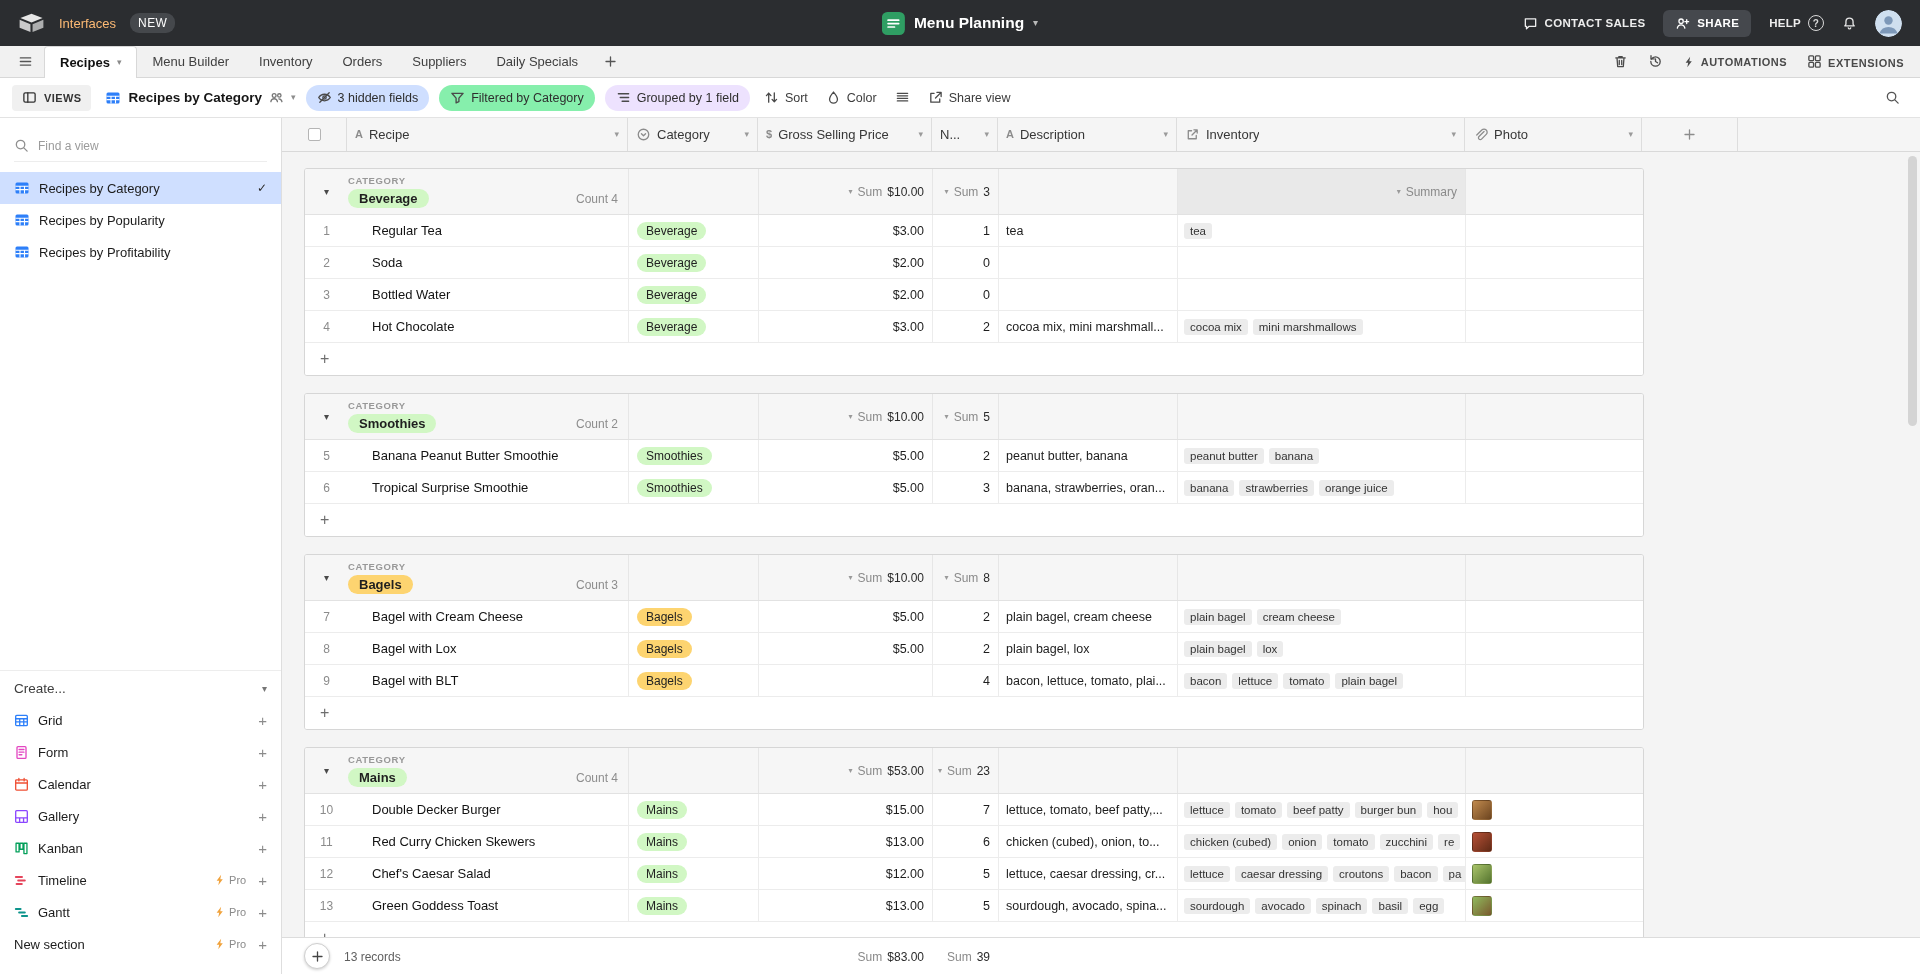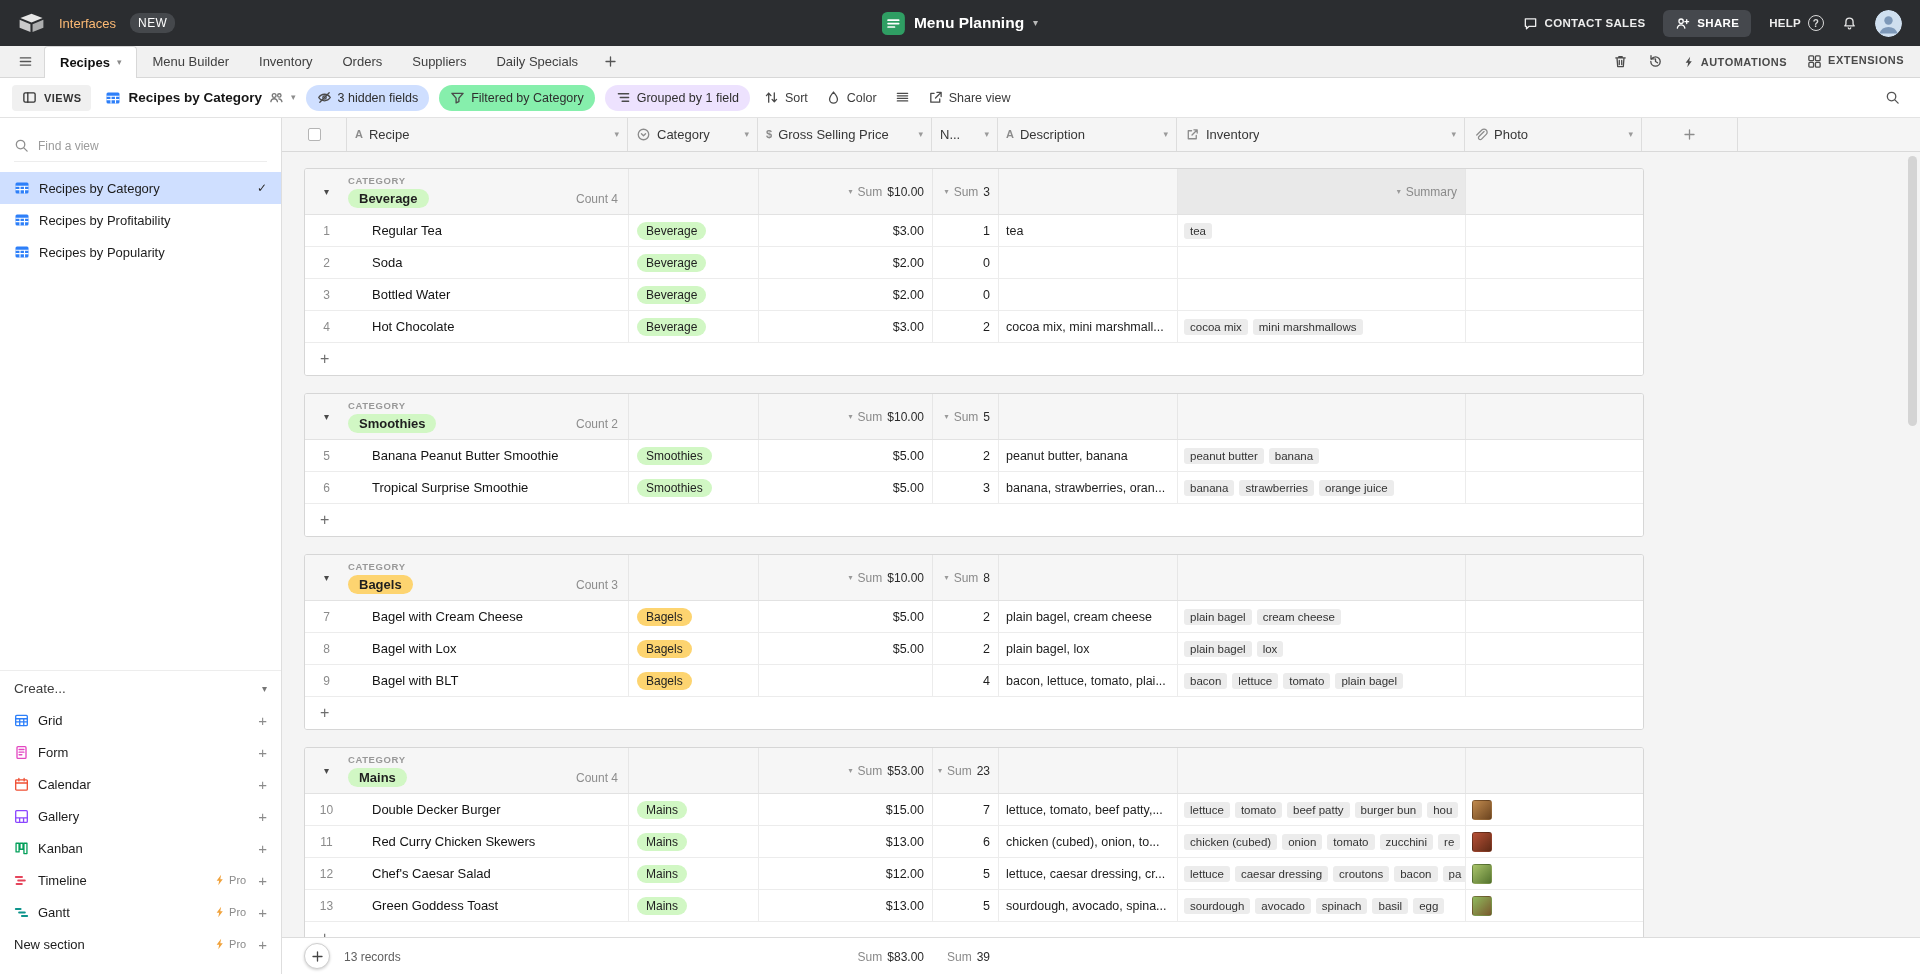--- a/index.html
+++ b/index.html
@@ -25,21 +25,21 @@
   
   .tabbar{height:32px;background:#f1f1f1;border-bottom:1px solid #d8d8d8;display:flex;align-items:stretch;padding-left:6px}
   .hamb{width:38px;display:flex;align-items:center;justify-content:center;color:#555;cursor:pointer}
   .tabs{display:flex;align-items:stretch}
   .tab{display:flex;align-items:center;gap:7px;padding:0 15px;font-size:13px;color:#404040;cursor:pointer}
   .tab.active{background:#fff;border:1px solid #d8d8d8;border-bottom:none;border-radius:4px 4px 0 0;color:#111;font-weight:700;margin-bottom:-1px}
   .tcaret{color:#8a8a8a;font-size:9px}
   .addtab{width:34px;display:flex;align-items:center;justify-content:center;color:#555;cursor:pointer}
   .tbicons{margin-left:auto;display:flex;align-items:center;gap:20px;padding-right:16px;color:#4a4a4a}
   .tbicons .ic{cursor:pointer}
-  .tblbl{display:flex;align-items:flex-start;gap:6px;font-size:11px;font-weight:700;letter-spacing:.5px;color:#4a4a4a;cursor:pointer}
+  .tblbl{display:flex;align-items:flex-end;gap:6px;font-size:11px;font-weight:700;letter-spacing:.5px;color:#4a4a4a;cursor:pointer}
 
   
   .toolbar{height:40px;background:#fff;border-bottom:1px solid #e3e3e3;display:flex;align-items:center;padding:0 12px;gap:10px}
   .views-btn{display:flex;align-items:center;gap:7px;background:#f0f0f0;border-radius:4px;height:26px;padding:0 10px;font-size:11px;font-weight:700;letter-spacing:.4px;color:#333;cursor:pointer}
   .viewname{display:flex;align-items:center;gap:7px;margin-left:4px;cursor:pointer}
   .viewname .vn{font-size:13.5px;font-weight:700;color:#151515}
   .viewname .ic{color:#777}
   .tpill{display:flex;align-items:center;gap:6px;height:26px;padding:0 11px;border-radius:13px;font-size:12.5px;color:#2e2e2e;cursor:pointer}
   .tbtn{display:flex;align-items:center;gap:6px;font-size:12.5px;color:#3c3c3c;padding:0 4px;cursor:pointer}
   .tbtn .ic,.tpill .ic{color:#4a4a4a}
@@ -381,30 +381,30 @@
             <span>Recipes by Category</span>
             <span class="glyph vcheck">✓</span>
           </div>
           <div class="vitem">
             <span class="ic">
               <svg width="16" height="16" viewBox="0 0 16 16">
                 <rect x="1.5" y="2.5" width="13" height="11" rx="1.5" fill="#2d7ff9"></rect>
                 <path d="M1.5 6.2h13M1.5 9.6h13M6 6.2v7.3M10.5 6.2v7.3" stroke="#fff" stroke-width="1.1"></path>
               </svg>
             </span>
-            <span>Recipes by Profitability</span>
+            <span>Recipes by Popularity</span>
           </div>
           <div class="vitem">
             <span class="ic">
               <svg width="16" height="16" viewBox="0 0 16 16">
                 <rect x="1.5" y="2.5" width="13" height="11" rx="1.5" fill="#2d7ff9"></rect>
                 <path d="M1.5 6.2h13M1.5 9.6h13M6 6.2v7.3M10.5 6.2v7.3" stroke="#fff" stroke-width="1.1"></path>
               </svg>
             </span>
-            <span>Recipes by Popularity</span>
+            <span>Recipes by Profitability</span>
           </div>
         </div>
       <div class="sspacer"></div>
       <div class="createsec">
         <div class="createhead">
           <span>Create...</span>
           <span class="glyph chev">▾</span>
         </div>
         <div id="createlist">
             <div class="citem">

